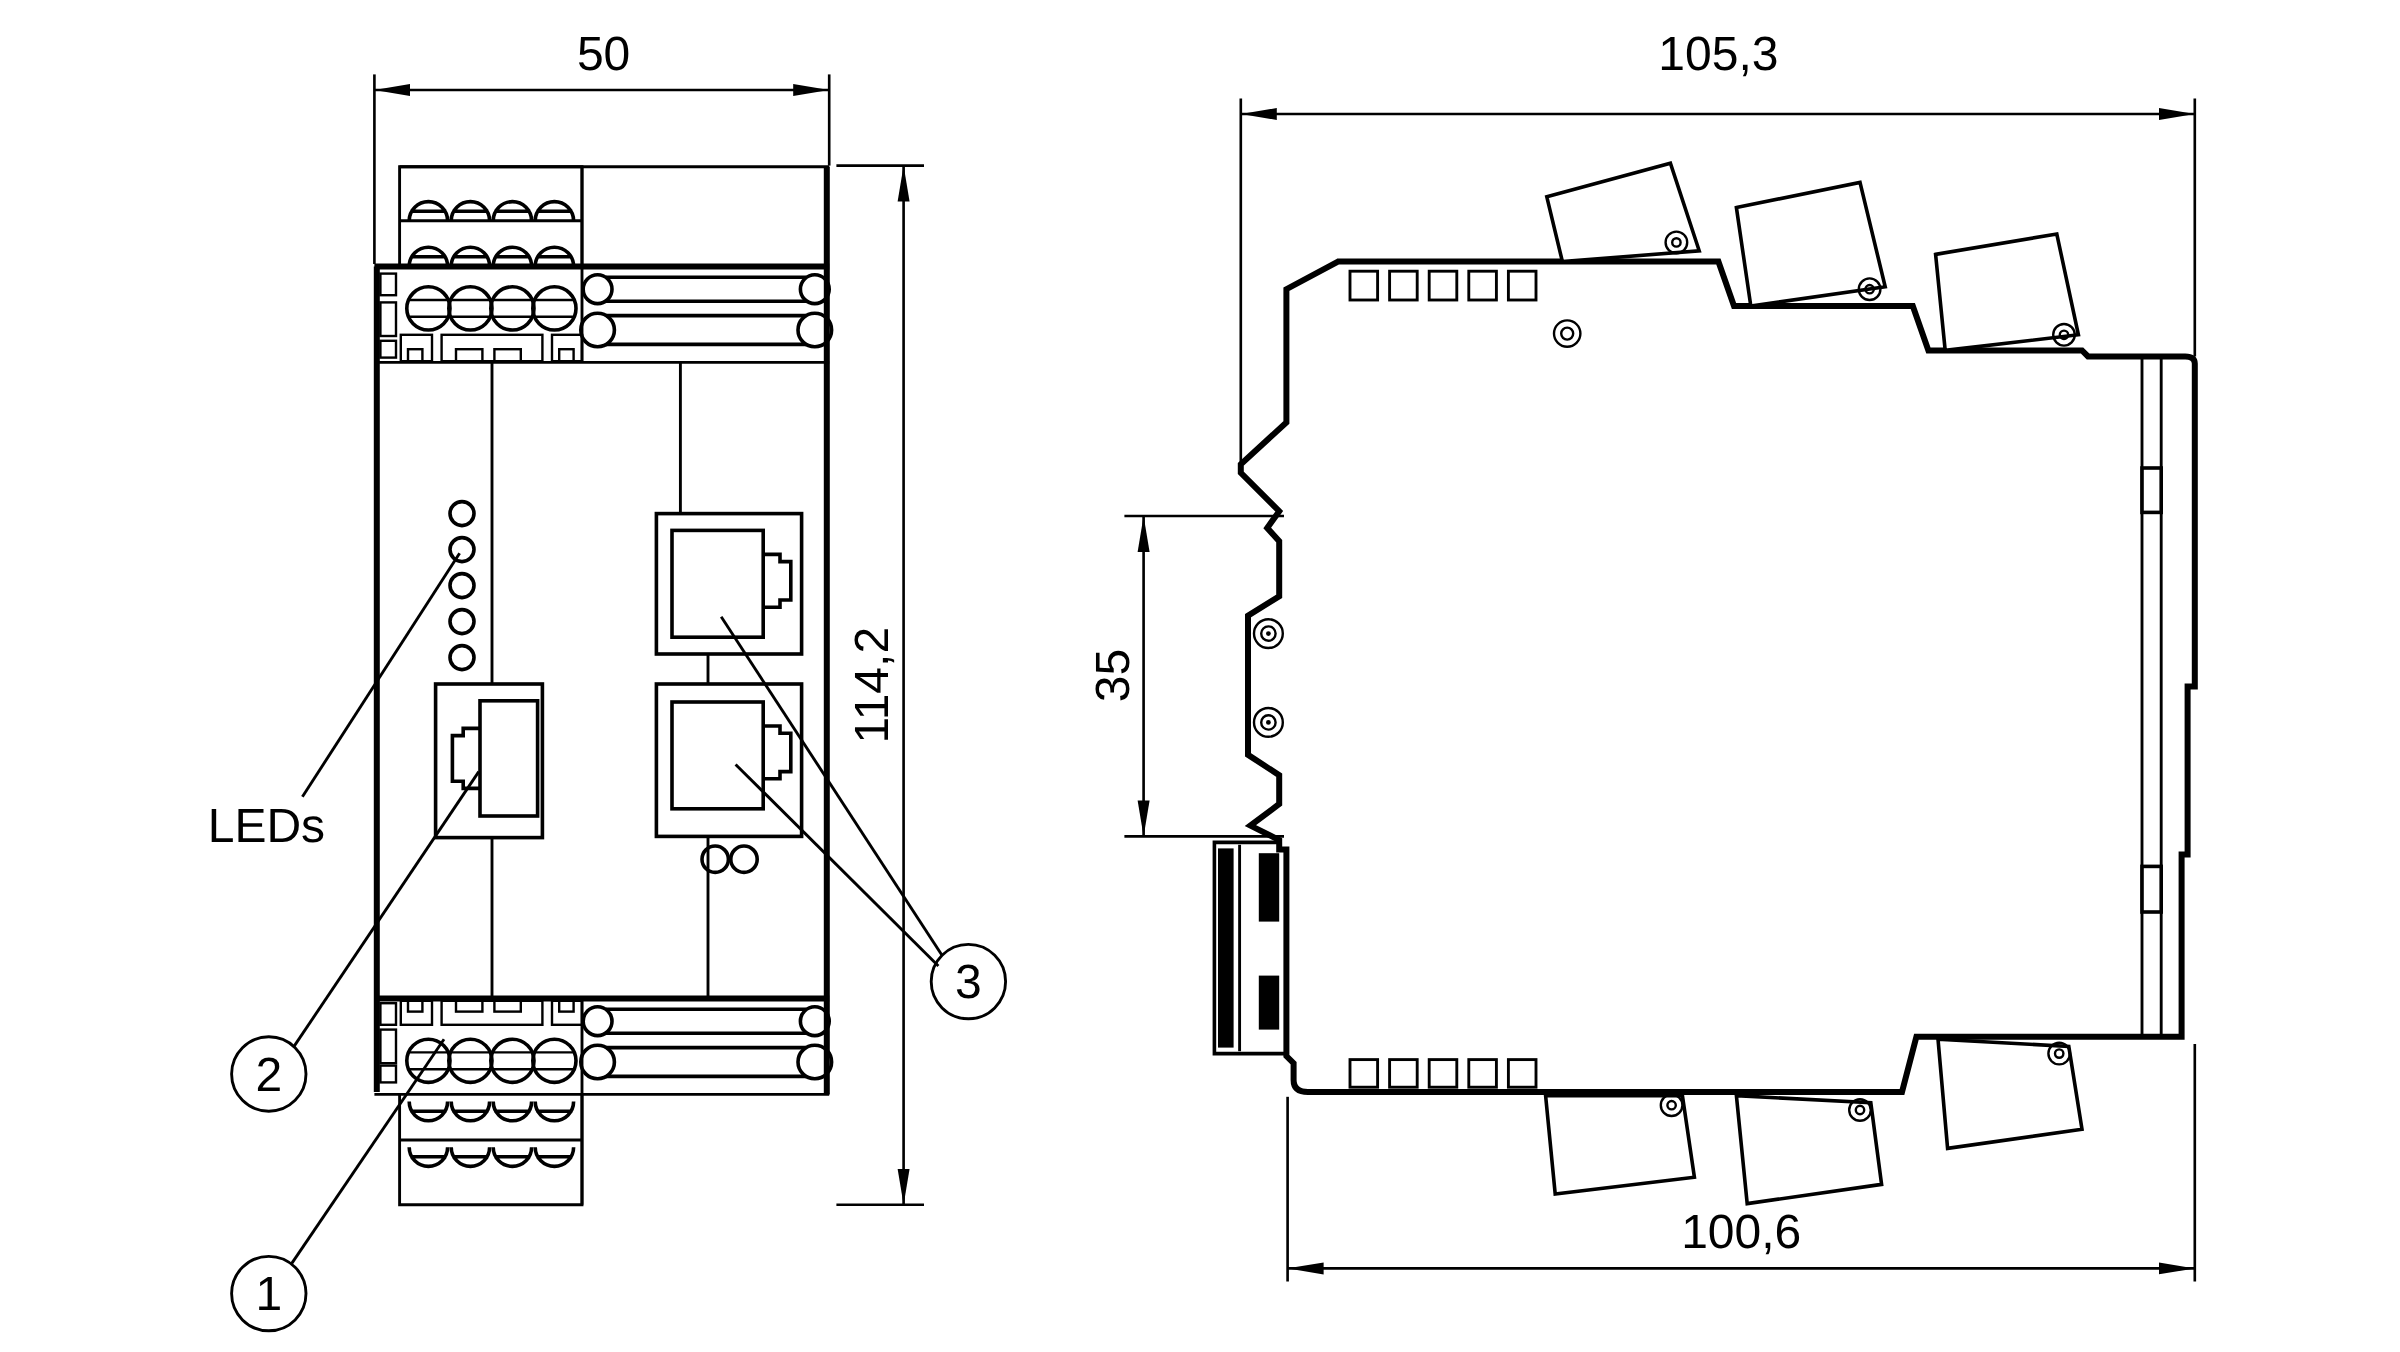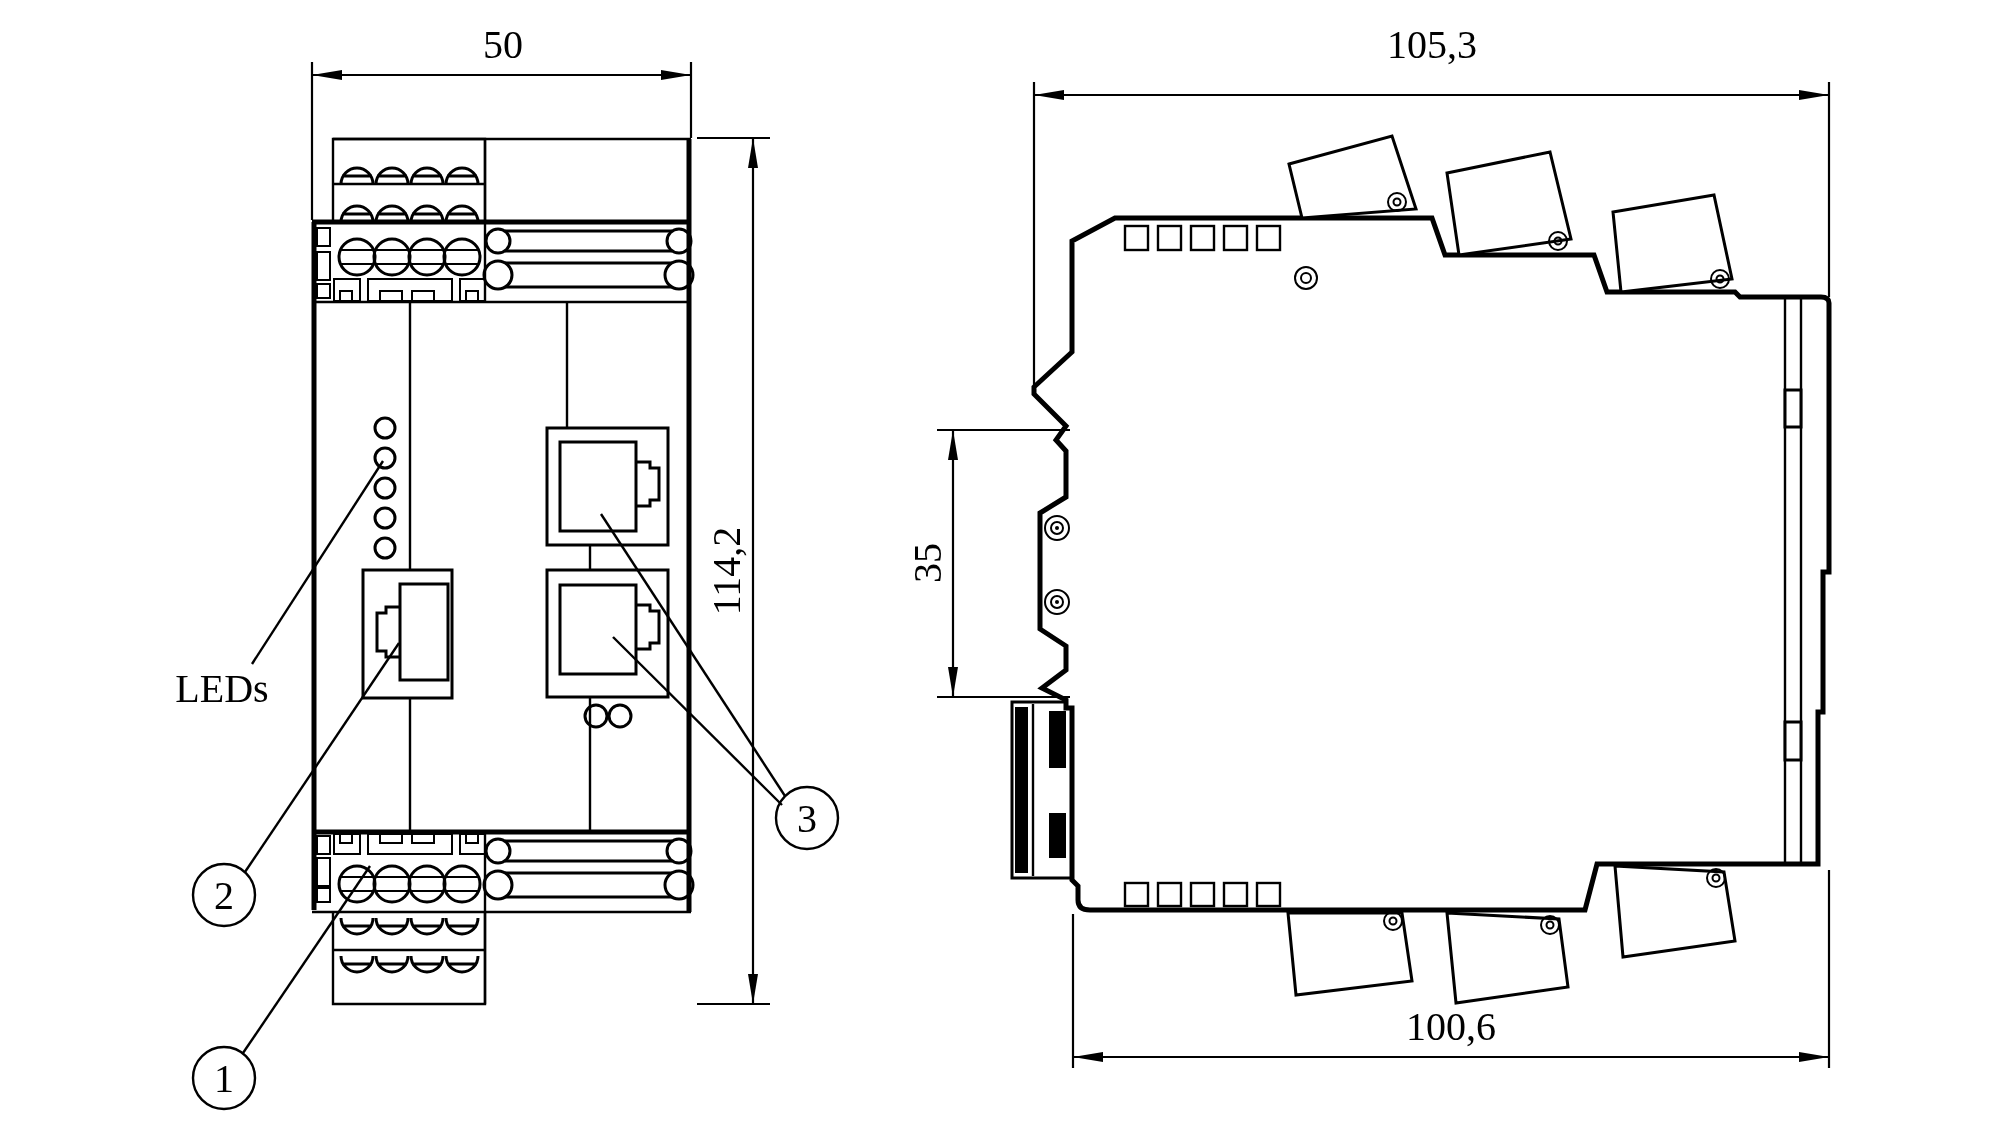--- a/index.html
+++ b/index.html
@@ -1,16 +1,16 @@
 <!DOCTYPE html>
 <html><head>
 <meta charset="utf-8">
 <style>
   html,body{margin:0;padding:0;background:#ffffff;}
-  .stage{width:2000px;height:1127px;background:#fff;position:relative;font-family:Liberation Serif, serif;}
+  .stage{width:2000px;height:1127px;background:#fff;position:relative;font-family:Liberation Sans, sans-serif;}
   svg{display:block;}
   .ln{fill:none;stroke:#000;stroke-width:2.4;stroke-linejoin:miter;stroke-linecap:butt;}
   .md{fill:none;stroke:#000;stroke-width:3;stroke-linejoin:miter;}
   .bd{fill:none;stroke:#000;stroke-width:5;stroke-linejoin:miter;}
   .dim{fill:none;stroke:#000;stroke-width:2.2;}
   .thin{fill:none;stroke:#000;stroke-width:2;}
   .wh{fill:#ffffff;stroke:#000;stroke-width:3;stroke-linejoin:miter;}
   .blk{fill:#000000;stroke:none;}
   .dtxt{font-size:40px;fill:#000;}
   .ctxt{font-size:40px;fill:#000;}

